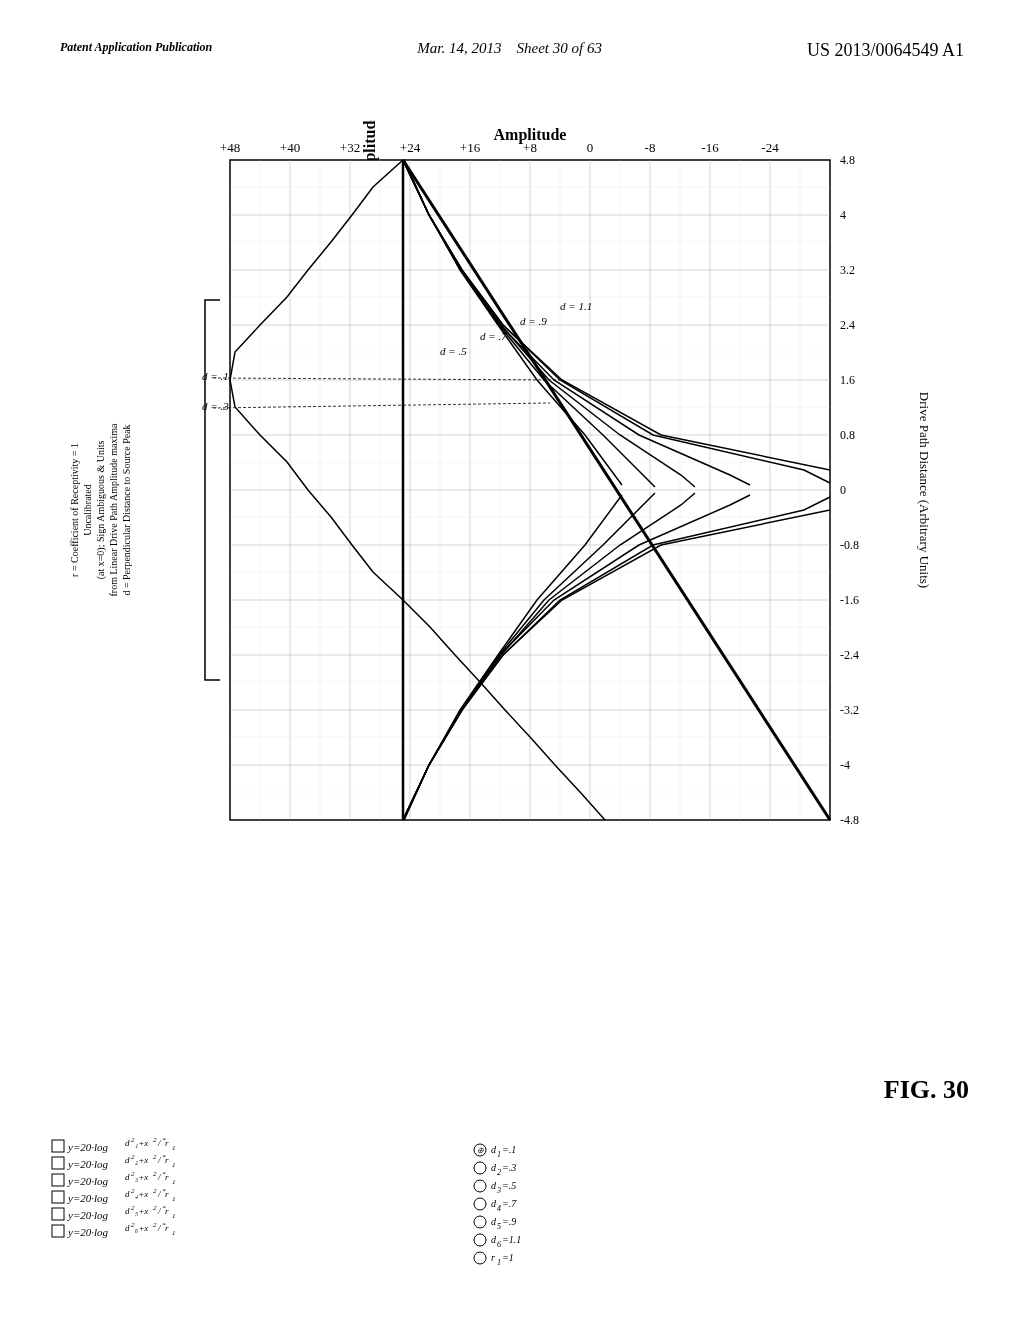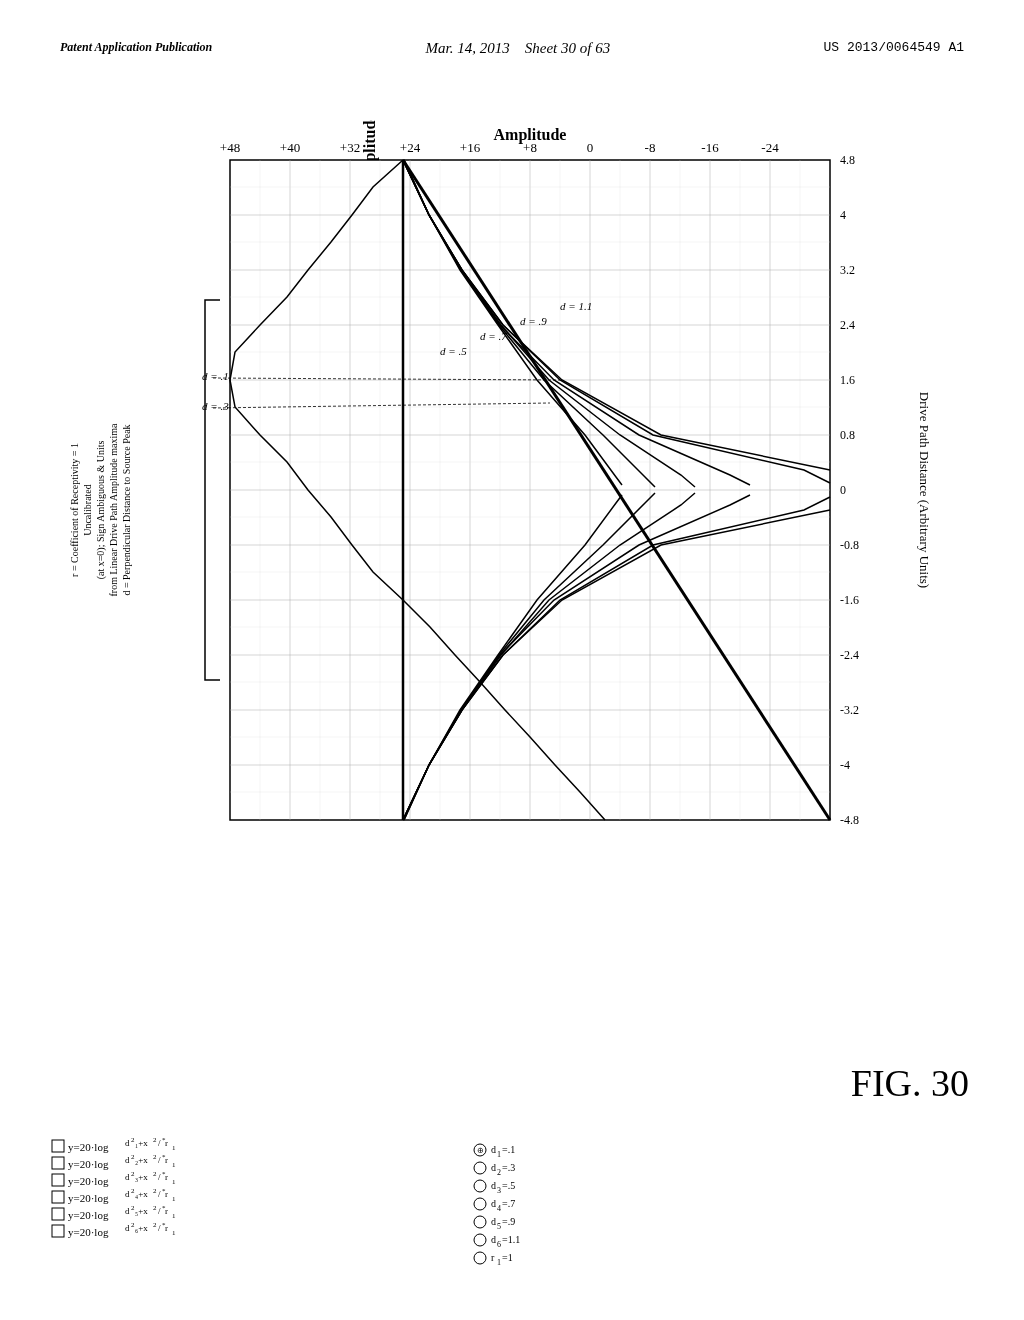--- a/index.html
+++ b/index.html
@@ -36,23 +36,22 @@
       font-style: italic;
     }
 
     .header-center {
       font-size: 15px;
       text-align: center;
       font-style: italic;
     }
 
     .header-right {
-      font-size: 13px;
+      font-size: 18px;
       text-align: left;
-      font-family: Liberation Mono, monospace;
     }
   </style>
 </head>
 <body>
 
 <div class="page-container">
 
   <div class="header">
     <div class="header-left">Patent Application Publication</div>
     <div class="header-center">
@@ -191,21 +190,21 @@
     <text x="54" y="390" font-family="Times New Roman,serif" font-size="10" transform="rotate(-90,54,390)" text-anchor="middle">(at x=0);  Sign Ambiguous &amp; Units</text>
     <text x="41" y="390" font-family="Times New Roman,serif" font-size="10" transform="rotate(-90,41,390)" text-anchor="middle">Uncalibrated</text>
     <text x="28" y="390" font-family="Times New Roman,serif" font-size="10" transform="rotate(-90,28,390)" text-anchor="middle">r = Coefficient of Receptivity = 1</text>
 
     <path d="M 170,180 L 155,180 L 155,560 L 170,560" fill="none" stroke="black" stroke-width="1.5"></path>
 
     <text x="480" y="20" font-family="Times New Roman,serif" font-size="16" font-weight="bold" text-anchor="middle" transform="rotate(0,480,20)">Amplitude</text>
 
   </svg>
 
-  <div style="position:absolute; bottom:20px; left:50px; right:50px; height:165px; font-family:'Times New Roman',serif; font-size:11px;">
+  <div style="position:absolute; bottom:20px; left:50px; right:50px; height:165px; font-family:'Times New Roman',serif; font-size:11px;font-style:italic;">
 
     <svg width="924" height="165" viewBox="0 0 924 165">
 
       <rect x="2" y="5" width="12" height="12" fill="none" stroke="black" stroke-width="1"></rect>
       <text x="18" y="16" font-family="Times New Roman,serif" font-size="11">y=20·log</text>
       <text x="75" y="11" font-family="Times New Roman,serif" font-size="9">d</text>
       <text x="81" y="7" font-family="Times New Roman,serif" font-size="7">2</text>
       <text x="85" y="11" font-family="Times New Roman,serif" font-size="9">₁+x</text>
       <text x="103" y="7" font-family="Times New Roman,serif" font-size="7">2</text>
       <text x="108" y="11" font-family="Times New Roman,serif" font-size="9">/</text>
@@ -300,15 +299,15 @@
       <text x="452" y="108" font-family="Times New Roman,serif" font-size="10">=1.1</text>
 
       <circle cx="430" cy="123" r="6" fill="none" stroke="black" stroke-width="1"></circle>
       <text x="441" y="126" font-family="Times New Roman,serif" font-size="10">r</text>
       <text x="447" y="130" font-family="Times New Roman,serif" font-size="8">1</text>
       <text x="452" y="126" font-family="Times New Roman,serif" font-size="10">=1</text>
 
     </svg>
   </div>
 
-  <div style="position:absolute; right:55px; bottom:215px; font-family:'Times New Roman',serif; font-size:38px; font-weight:normal;">FIG. 30</div>
+  <div style="position:absolute; right:55px; bottom:215px; font-family:'Times New Roman',serif; font-size:26px; font-weight:bold;">FIG. 30</div>
 
 </div>
 
 </body></html>

